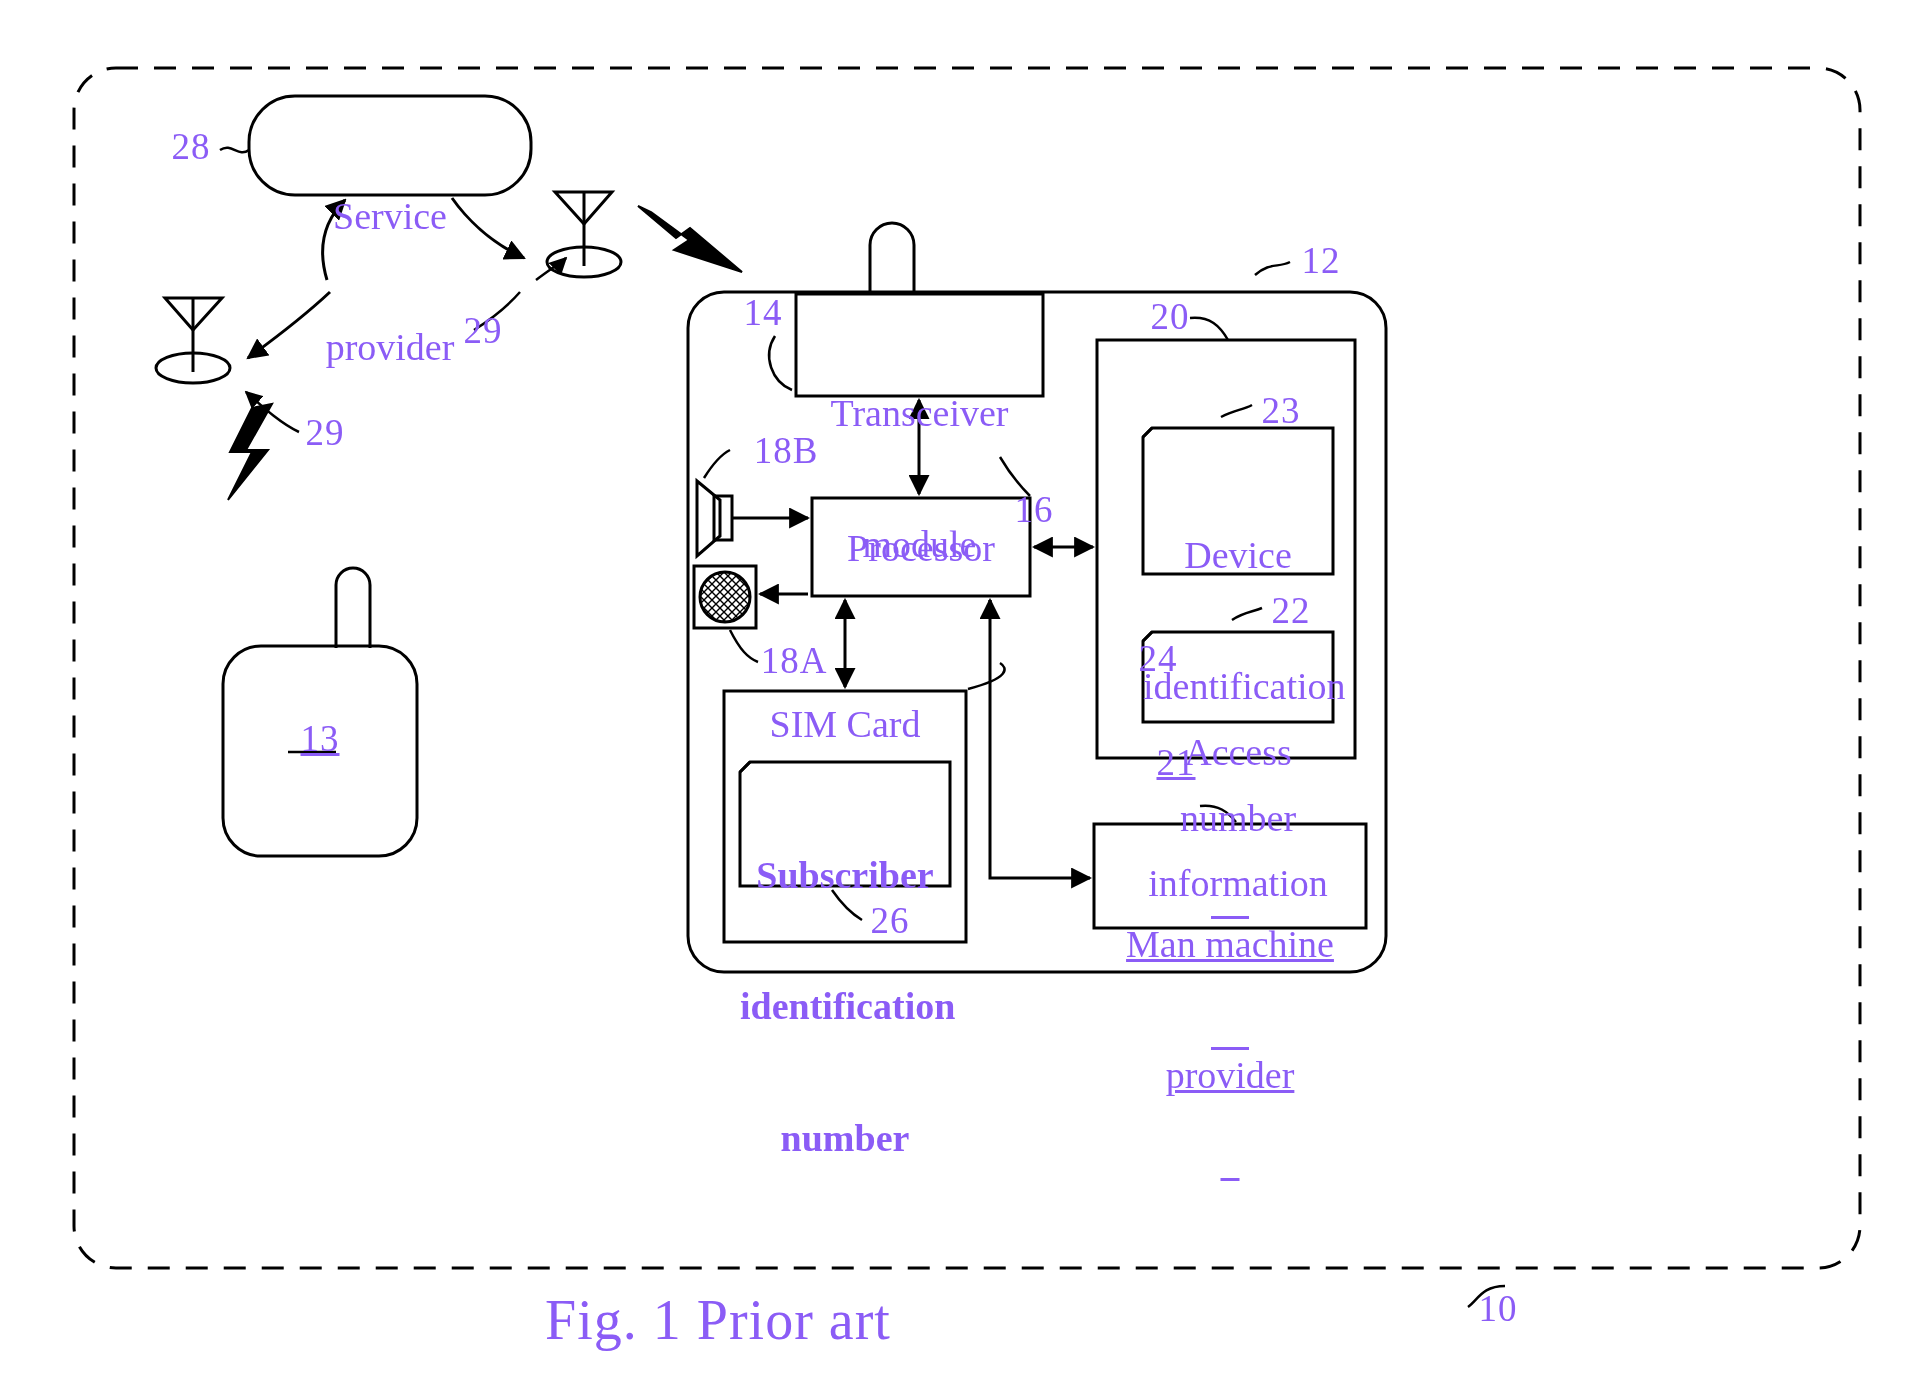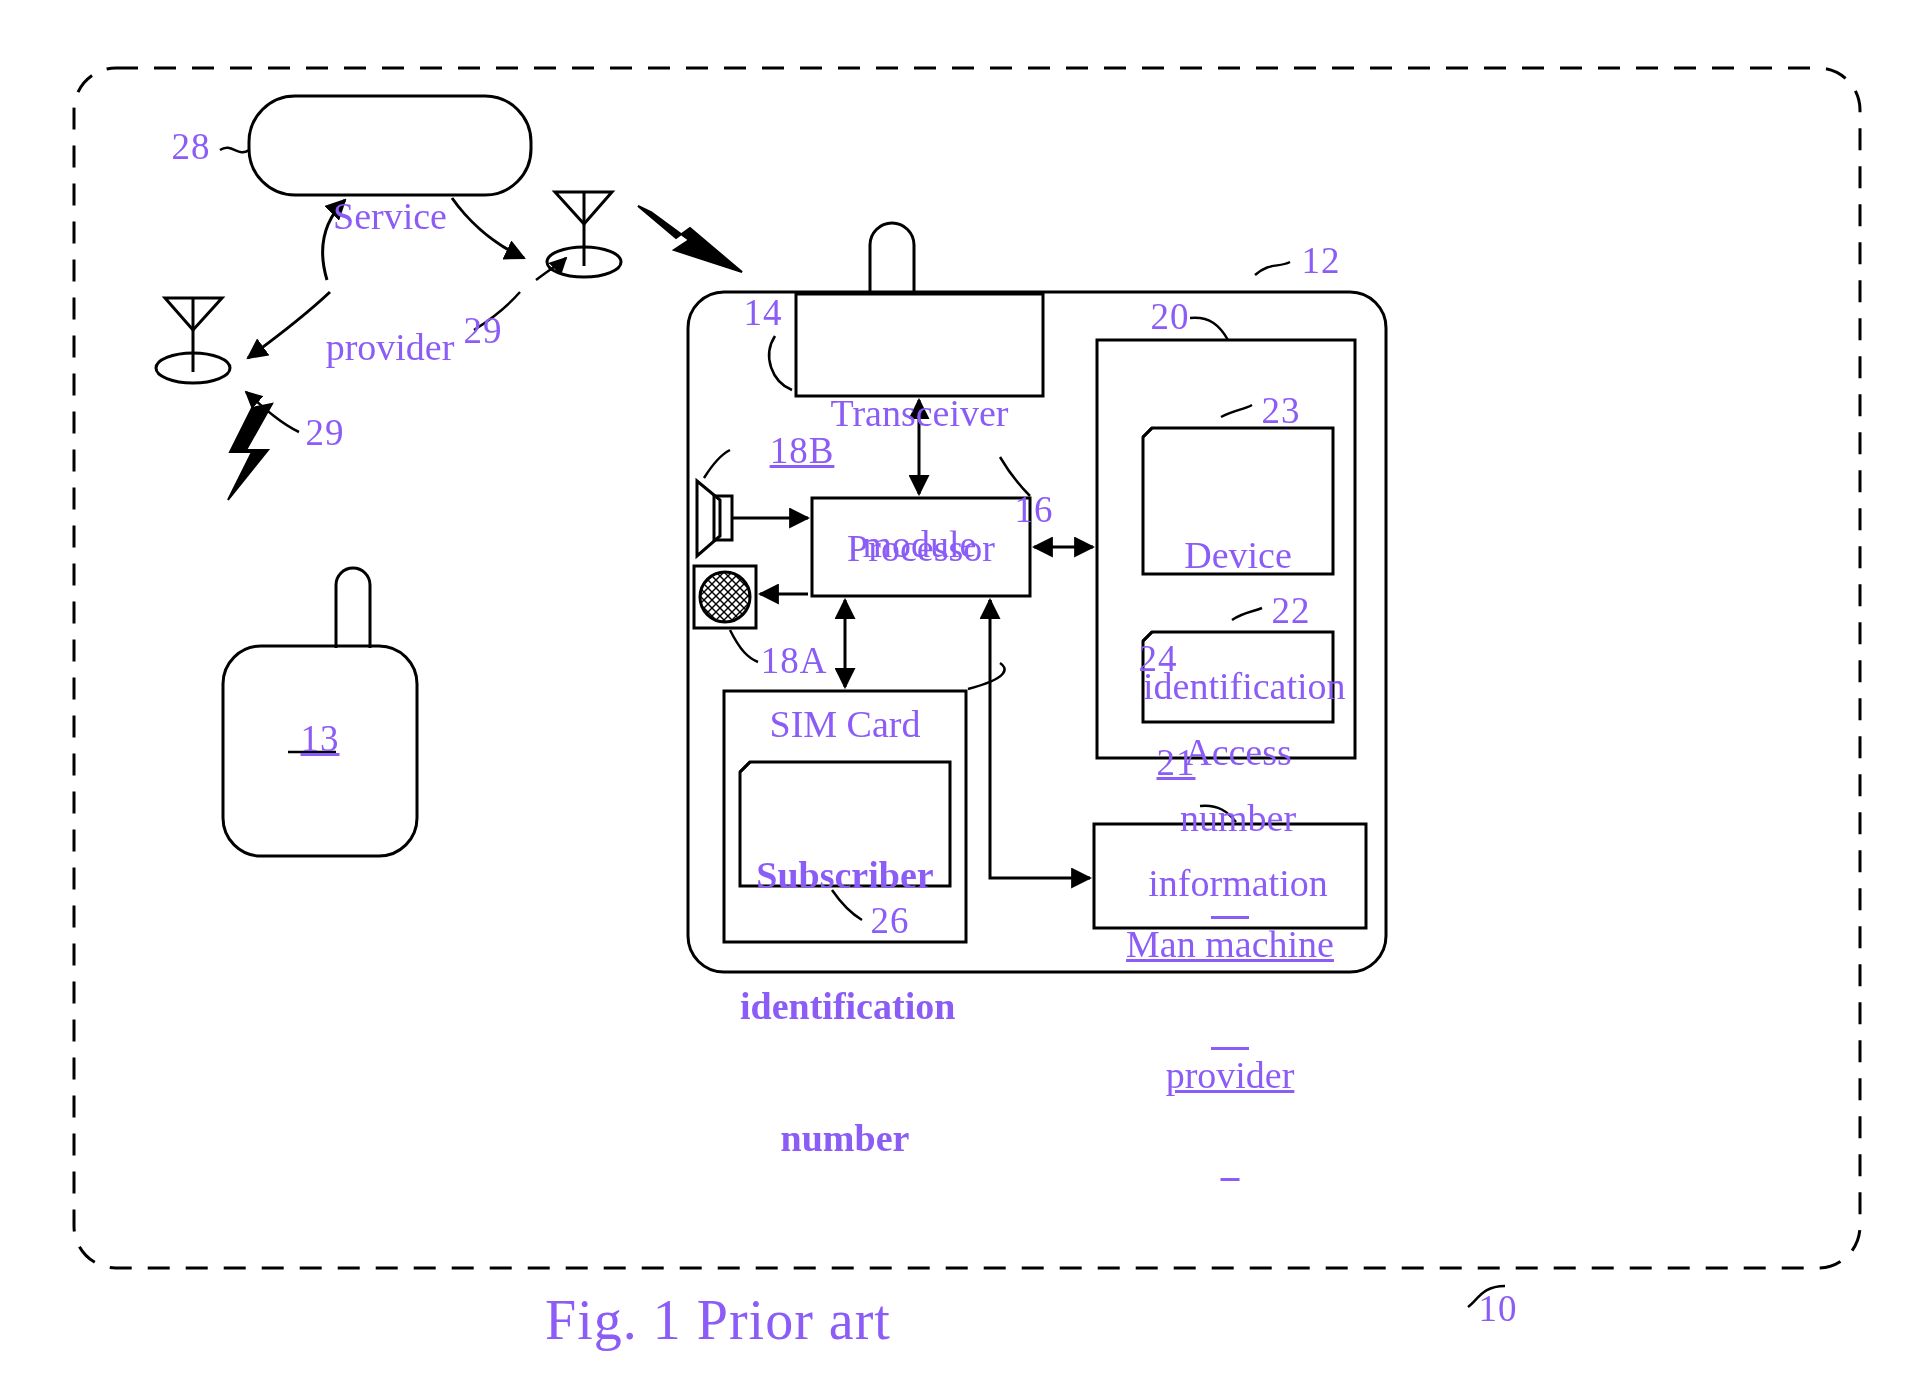--- a/index.html
+++ b/index.html
@@ -201,21 +201,21 @@
 
   <div class="lbl boxtext" style="left:796px; top:305px; width:247px;">
     <div>Transceiver</div>
     <div>module</div>
   </div>
   <div class="lbl ref" style="left:735px; top:292px; width:56px;">14</div>
 
   <div class="lbl boxtext" style="left:812px; top:527px; width:218px;">Processor</div>
   <div class="lbl ref" style="left:1006px; top:441px; width:56px;margin-top:48px;">16</div>
 
-  <div class="lbl ref" style="left:764px; top:430px; width:76px;text-decoration:underline;">18B</div>
+  <div class="lbl ref" style="left:748px; top:430px; width:76px;">18B</div>
 
   <div class="lbl ref" style="left:756px; top:640px; width:76px;">18A</div>
 
   <div class="lbl ref" style="left:1142px; top:296px; width:56px;">20</div>
 
   <div class="lbl boxtext" style="left:1143px; top:447px; width:190px;">
     <div>Device</div>
     <div>identification</div>
     <div>number</div>
   </div>

